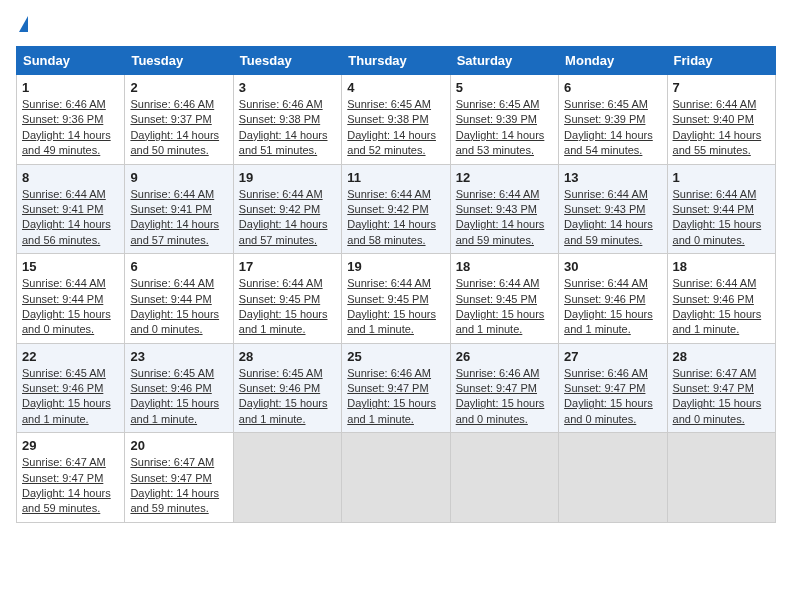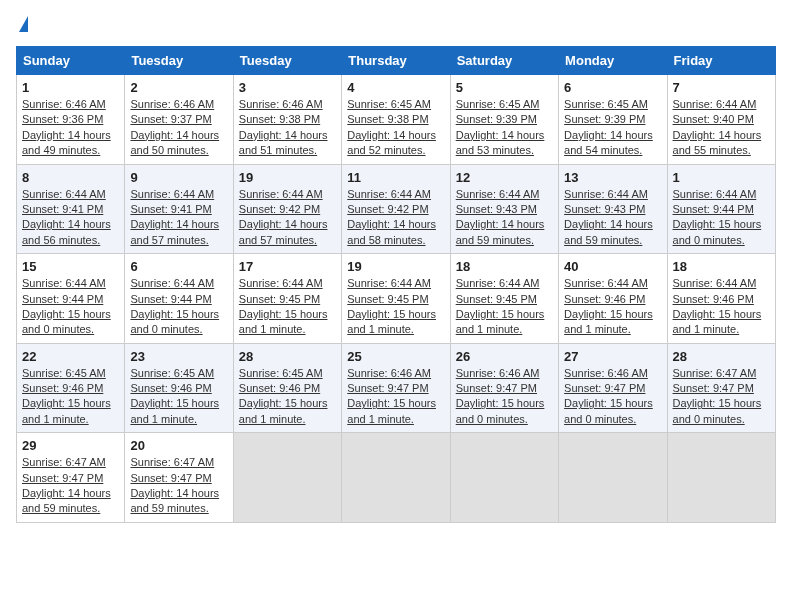--- a/index.html
+++ b/index.html
@@ -253,21 +253,21 @@
 and 1 minute.</div>
         </td>
         <td>
           <span class="day-num">18</span>
           <div class="day-info" style="white-space: pre-line;">Sunrise: 6:44 AM
 Sunset: 9:45 PM
 Daylight: 15 hours
 and 1 minute.</div>
         </td>
         <td>
-          <span class="day-num">40</span>
+          <span class="day-num">30</span>
           <div class="day-info" style="white-space: pre-line;">Sunrise: 6:44 AM
 Sunset: 9:46 PM
 Daylight: 15 hours
 and 1 minute.</div>
         </td>
         <td>
           <span class="day-num">18</span>
           <div class="day-info" style="white-space: pre-line;">Sunrise: 6:44 AM
 Sunset: 9:46 PM
 Daylight: 15 hours

